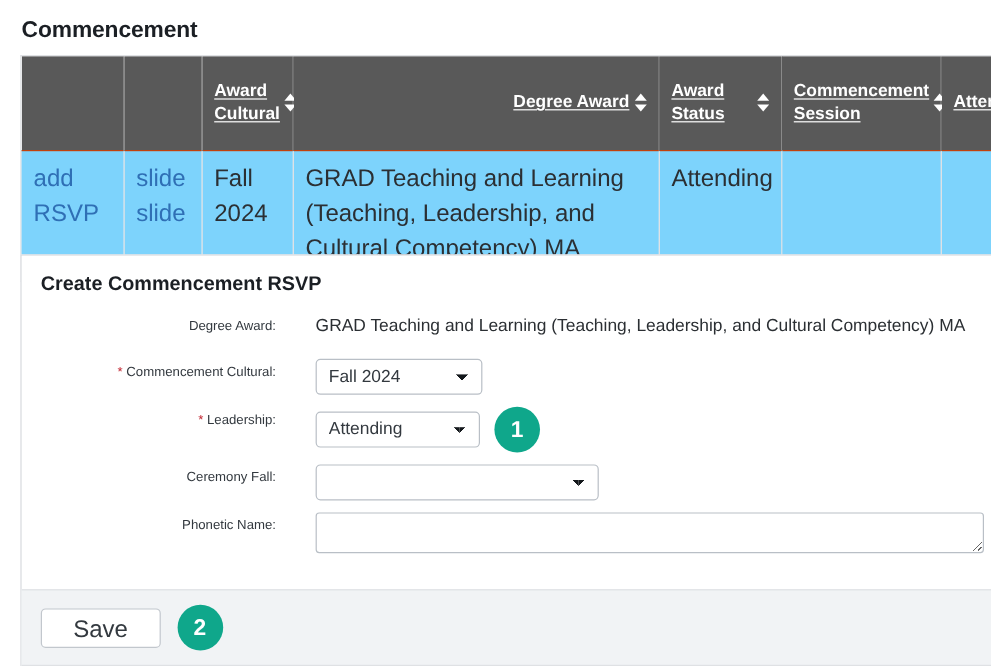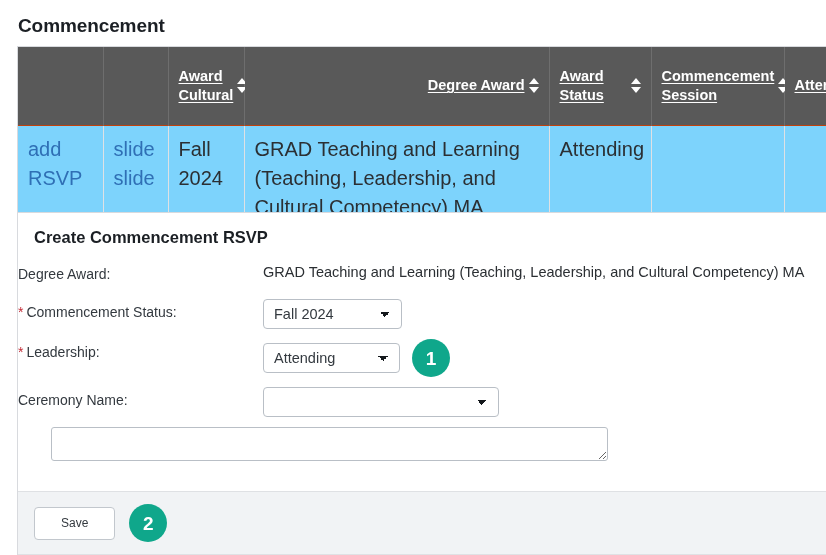--- a/index.html
+++ b/index.html
@@ -151,22 +151,22 @@
 
   .form-row {
     display: flex;
     align-items: flex-start;
     margin-bottom: 10px;
     min-height: 28px;
   }
   .form-label {
     width: 212px;
     flex: 0 0 212px;
-    text-align: left;
-    font-size: 14px;
+    text-align: right;
+    font-size: 11px;
     color: #33393f;
     padding-top: 4px;
     line-height: 1.32;
     box-sizing: border-box;
     padding-right: 0;
   }
   .req-star {
     color: #c32b36;
     margin-right: 3px;
   }
@@ -248,21 +248,21 @@
     border-top: 1px solid #dfe1e4;
     border-bottom: 1px solid #dfe1e4;
     padding: 12px 0 12px 16px;
     display: flex;
     align-items: center;
     gap: 14px;
     margin-top: 4px;
   }
   button.save-button {
     font-family: "Liberation Sans", sans-serif;
-    font-size: 12px;
+    font-size: 20px;
     color: #33393f;
     background: #ffffff;
     border: 1px solid #c2c7cd;
     border-radius: 4px;
     padding: 6px 26px;
     height: 33px;
     cursor: pointer;
     box-sizing: border-box;
   }
 </style>
@@ -354,21 +354,21 @@
 
       <div class="form-row">
         <div class="form-label">Degree Award:</div>
         <div class="form-control">
           <span class="static-value">GRAD Teaching and Learning (Teaching, Leadership, and Cultural Competency) MA</span>
         </div>
       </div>
 
       <div class="form-row">
         <div class="form-label">
-          <span class="req-star">*</span><span>Commencement Status:</span>
+          <span class="req-star">*</span><span>Commencement Cultural:</span>
         </div>
         <div class="form-control">
           <select class="ui-select sel-session">
             <option>Fall 2024</option>
           </select>
         </div>
       </div>
 
       <div class="form-row">
         <div class="form-label">
@@ -376,29 +376,30 @@
         </div>
         <div class="form-control">
           <select class="ui-select sel-attendance">
             <option>Attending</option>
           </select>
           <span class="step-badge">1</span>
         </div>
       </div>
 
       <div class="form-row">
-        <div class="form-label">Ceremony Name:</div>
+        <div class="form-label">Ceremony Fall:</div>
         <div class="form-control">
           <select class="ui-select sel-ceremony">
             <option></option>
           </select>
         </div>
       </div>
 
       <div class="form-row">
+        <div class="form-label">Phonetic Name:</div>
         <div class="form-control">
           <textarea class="ui-textarea" placeholder="" style=""></textarea>
         </div>
       </div>
 
     </div>
 
     <div class="form-footer">
       <button class="save-button">Save</button>
       <span class="step-badge">2</span>

